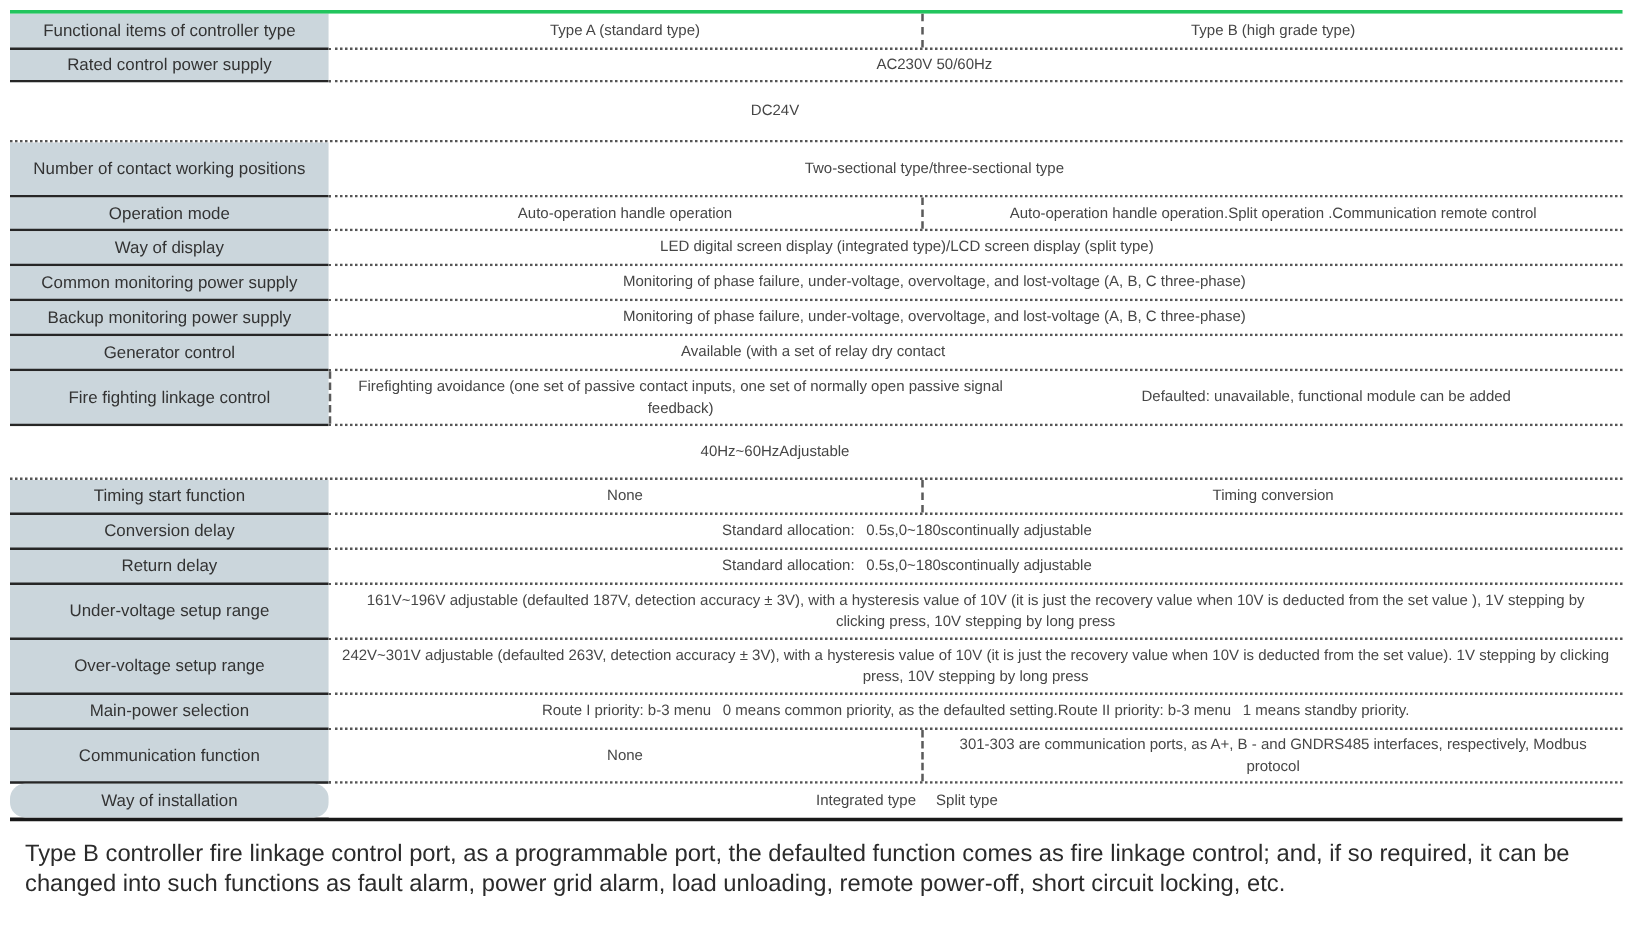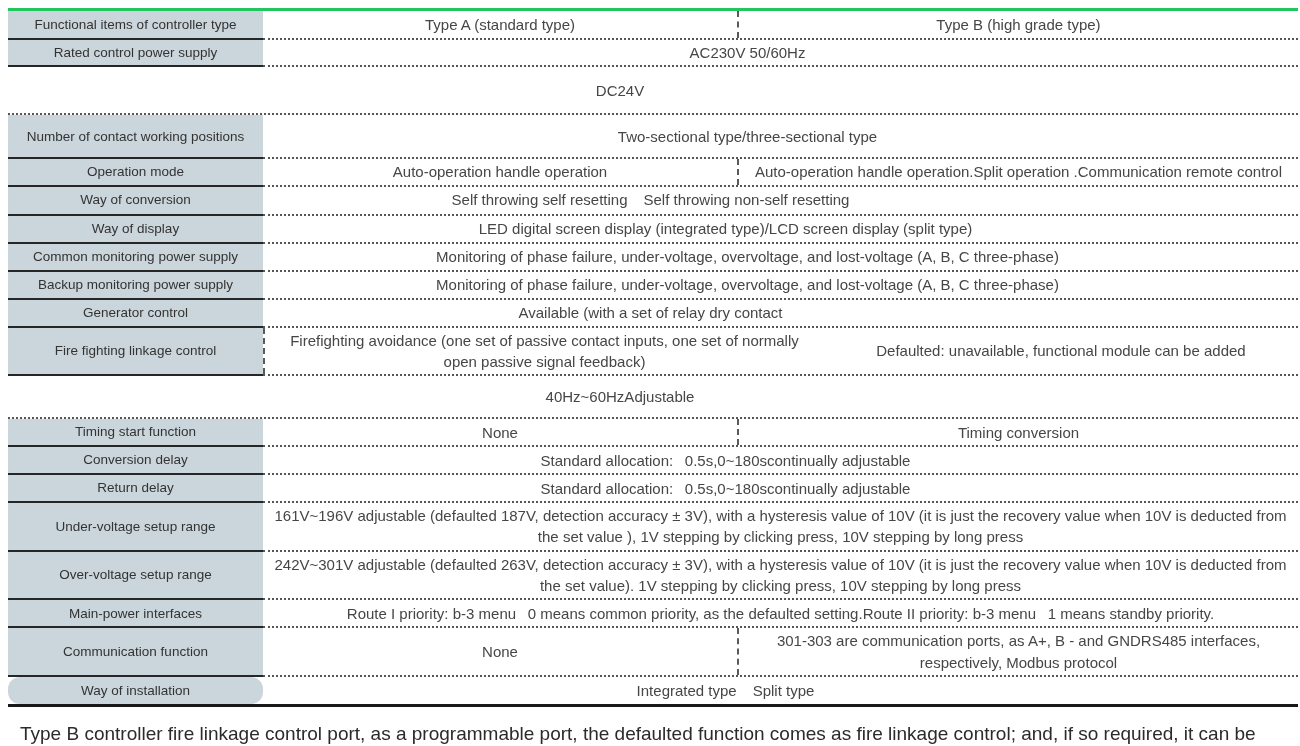--- a/index.html
+++ b/index.html
@@ -26,21 +26,21 @@
   .tr:last-child .th { border-bottom:none;border-radius:12px; }
   .cells {
     flex:1 1 auto; display:flex; box-sizing:border-box;
     border-bottom:2px dotted #555555; background:#ffffff;
   }
   .tr:last-child .cells { border-bottom:none; }
   .td {
     box-sizing:border-box;
     display:flex; align-items:center; justify-content:center;
     text-align:center; padding:2px 10px;
-    color:#464646; font-size:15px; line-height:1.42;
+    color:#464646; font-size:12px; line-height:1.42;
   }
   .td.a { width:45.8%; flex:0 0 45.8%; }
   .td.b { width:54.2%; flex:0 0 54.2%; border-left:2px dashed #5a5a5a; }
   .td.span { width:100%; flex:1 1 100%; }
   .td.pair { gap:16px; }
   .shL33  { transform:translateX(-33px); }
   .shL55  { transform:translateX(-55px); }
   .shL130 { transform:translateX(-130px); }
   .lbl { display:block; }
   .marker { display:inline; font-size:11px; color:#3c3c3c; margin-right:1px; }
@@ -92,31 +92,20 @@
   <div class="tr" style="min-height:27px">
     <div class="th">
         <span class="lbl">Operation mode</span>
       </div>
     <div class="cells">
       <div class="td a">Auto-operation handle operation</div>
       <div class="td b">Auto-operation handle operation.Split operation .Communication remote control</div>
     </div>
   </div>
 
-  <div class="tr" style="min-height:29px">
-    <div class="th">
-        <span class="lbl">Way of conversion</span>
-      </div>
-    <div class="cells">
-      <div class="td span pair shL130">
-        <span>Self throwing self resetting</span>
-        <span>Self throwing non-self resetting</span>
-      </div>
-    </div>
-  </div>
 
   <div class="tr" style="min-height:28px">
     <div class="th">
         <span class="lbl">Way of display</span>
       </div>
     <div class="cells">
       <div class="td span shL55">LED digital screen display (integrated type)/LCD screen display (split type)</div>
     </div>
   </div>
 
@@ -204,21 +193,21 @@
     <div class="th">
         <span class="lbl">Over-voltage setup range</span>
       </div>
     <div class="cells">
       <div class="td span">242V~301V adjustable (defaulted 263V, detection accuracy ± 3V), with a hysteresis value of 10V (it is just the recovery value when 10V is deducted from the set value). 1V stepping by clicking press, 10V stepping by long press</div>
     </div>
   </div>
 
   <div class="tr" style="min-height:28px">
     <div class="th">
-        <span class="lbl">Main-power interfaces</span>
+        <span class="lbl">Main-power selection</span>
       </div>
     <div class="cells">
       <div class="td span">Route I priority: b-3 menu  0 means common priority, as the defaulted setting.Route II priority: b-3 menu  1 means standby priority.</div>
     </div>
   </div>
 
   <div class="tr" style="min-height:43px">
     <div class="th">
         <span class="lbl">Communication function</span>
       </div>

